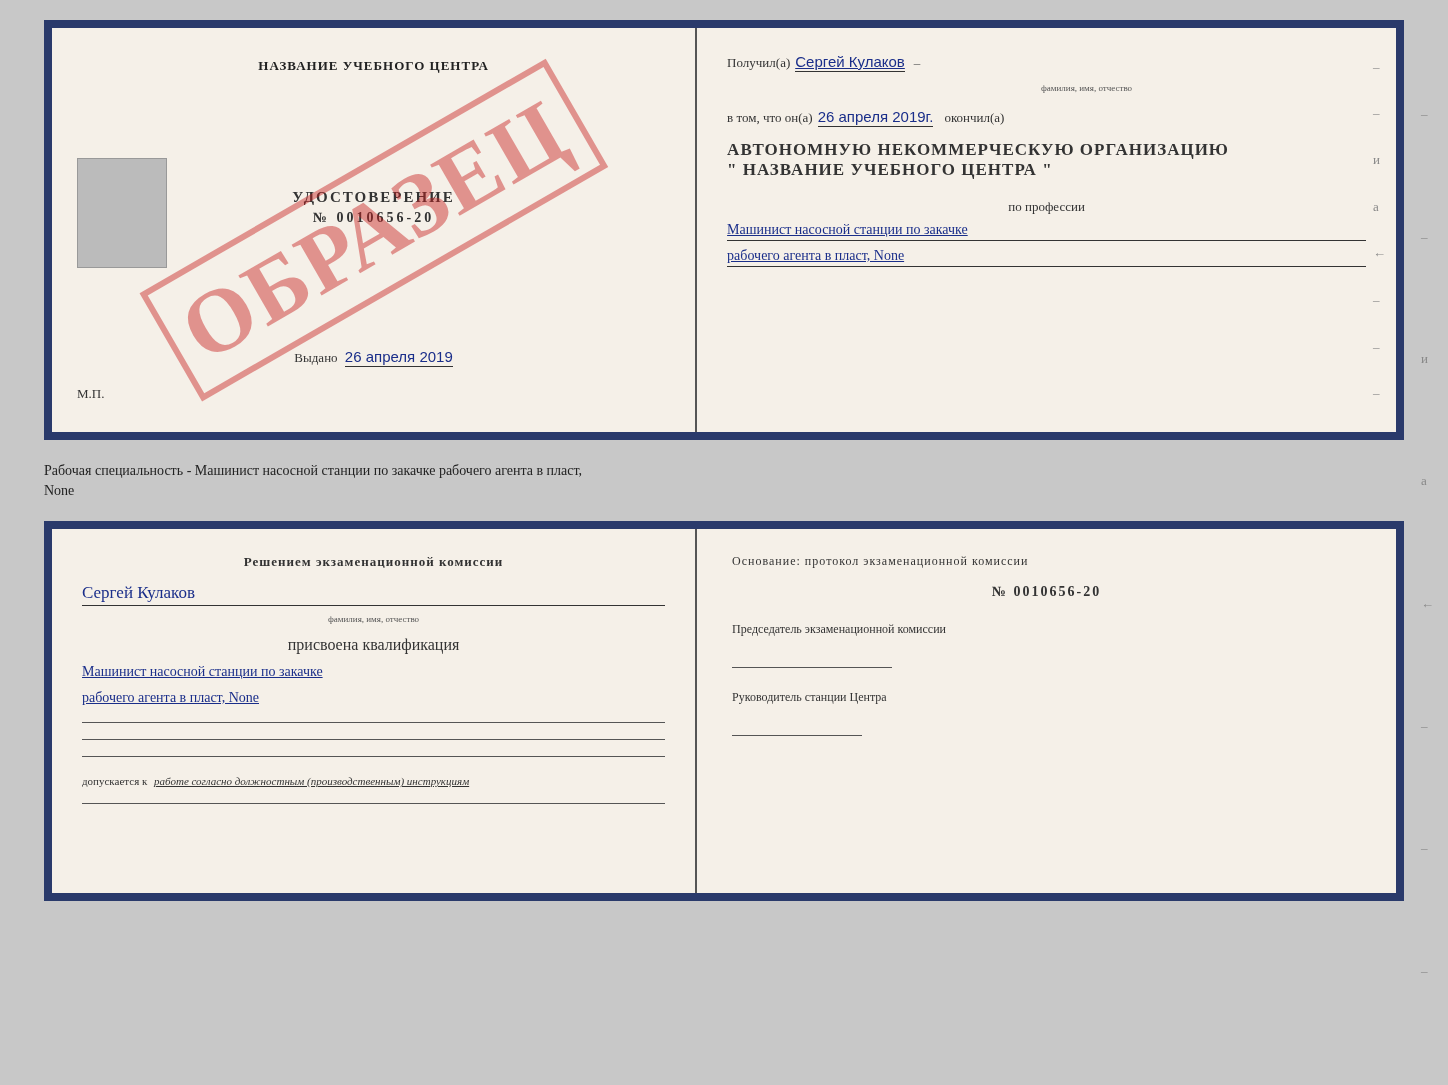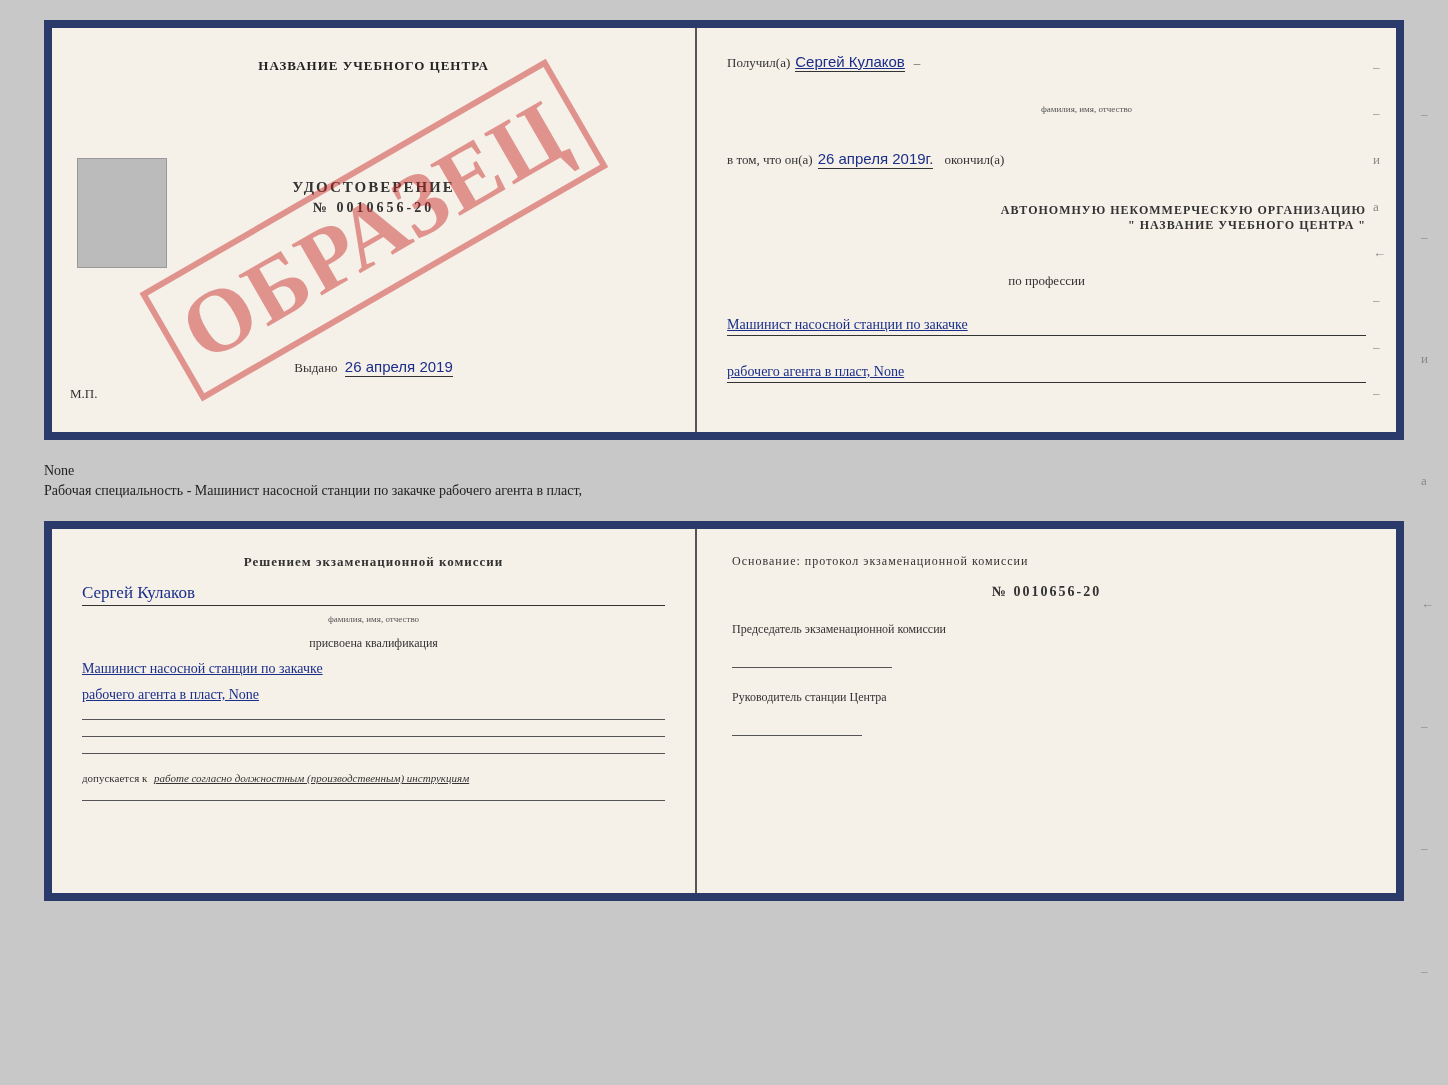--- a/index.html
+++ b/index.html
@@ -21,33 +21,34 @@
       background: #f5f0e8;
       border: 8px solid #2a3a6b;
       display: flex;
       position: relative;
       min-height: 420px;
     }
 
     .doc-left {
       width: 48%;
       border-right: 2px solid #555;
-      padding: 30px 18px;
+      padding: 30px 25px;
       display: flex;
       flex-direction: column;
       align-items: center;
       position: relative;
+      gap: 10px;
     }
 
     .doc-right {
       width: 52%;
       padding: 25px 30px;
       display: flex;
       flex-direction: column;
-      gap: 26px;
+      gap: 5px;
       position: relative;
     }
 
     .center-title {
       font-size: 13px;
       font-weight: bold;
       letter-spacing: 1px;
       text-align: center;
       margin-bottom: 15px;
       color: #222;
@@ -133,22 +134,22 @@
       border-bottom: 1px solid #333;
       padding-bottom: 1px;
     }
 
     .small-hint {
       font-size: 9px;
       color: #555;
     }
 
     .right-block-center {
-      text-align: right;
-      font-size: 12px;
+      text-align: left;
+      font-size: 17px;
       font-weight: bold;
       letter-spacing: 1px;
       color: #333;
       margin: 8px 0;
     }
 
     .profession-line {
       font-family: 'Comic Sans MS', cursive;
       font-size: 14px;
       color: #1a2e8a;
@@ -210,21 +211,21 @@
       margin-top: 5px;
     }
 
     .name-hint {
       font-size: 9px;
       color: #555;
       text-align: center;
     }
 
     .prisvoena {
-      font-size: 12px;
+      font-size: 16px;
       color: #333;
       text-align: center;
       margin-top: 4px;
     }
 
     .qualification-line {
       font-family: 'Comic Sans MS', cursive;
       font-size: 14px;
       color: #1a2e8a;
       text-decoration: underline;
@@ -348,22 +349,22 @@
       <span>а</span>
       <span>←</span>
       <span>–</span>
       <span>–</span>
       <span>–</span>
     </div>
   </div>
 </div>
 
 <div class="separator-text">
+  <div>Рабочая специальность - Машинист насосной станции по закачке рабочего агента в пласт,</div>
   <div>None</div>
-  <div>Рабочая специальность - Машинист насосной станции по закачке рабочего агента в пласт,</div>
 </div>
 
 <div class="document-bottom">
 
   <div class="bot-left">
     <div class="komissia-title">Решением экзаменационной комиссии</div>
 
     <div class="name-handwritten">Сергей Кулаков</div>
     <div class="name-hint">фамилия, имя, отчество</div>
 

